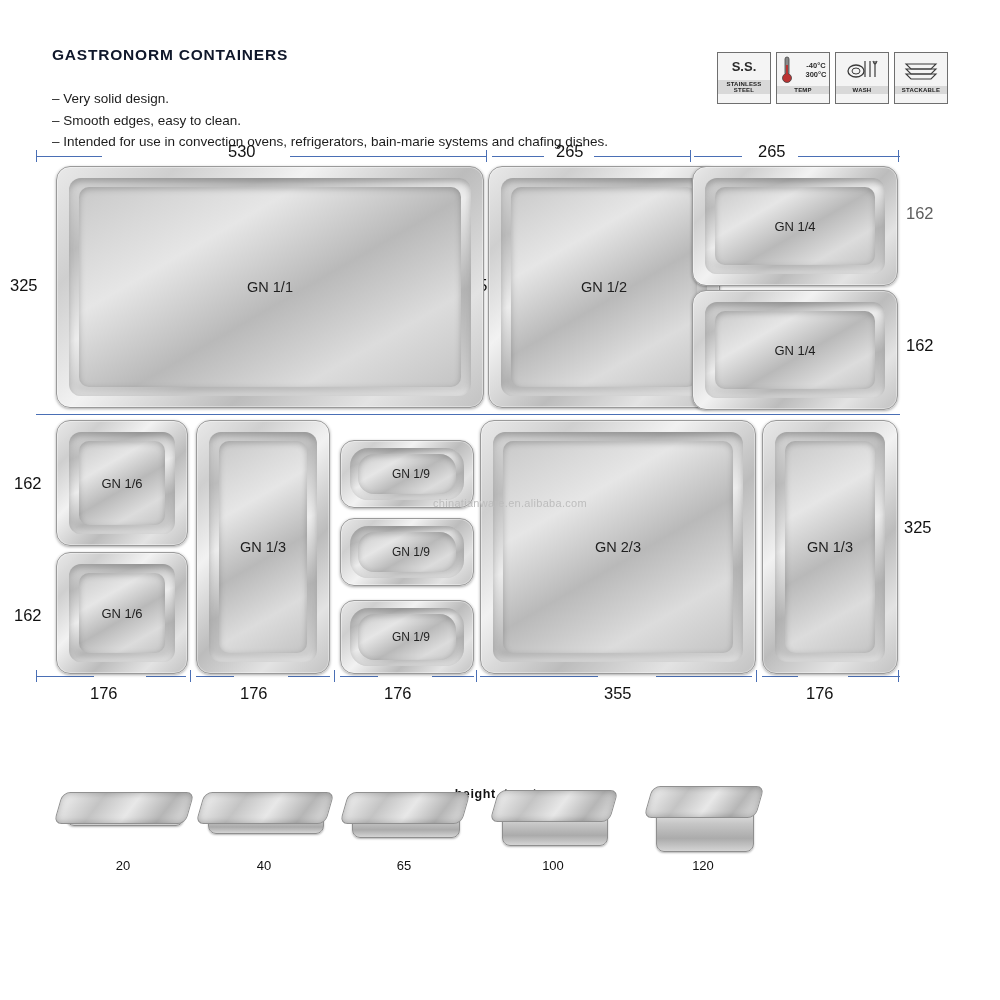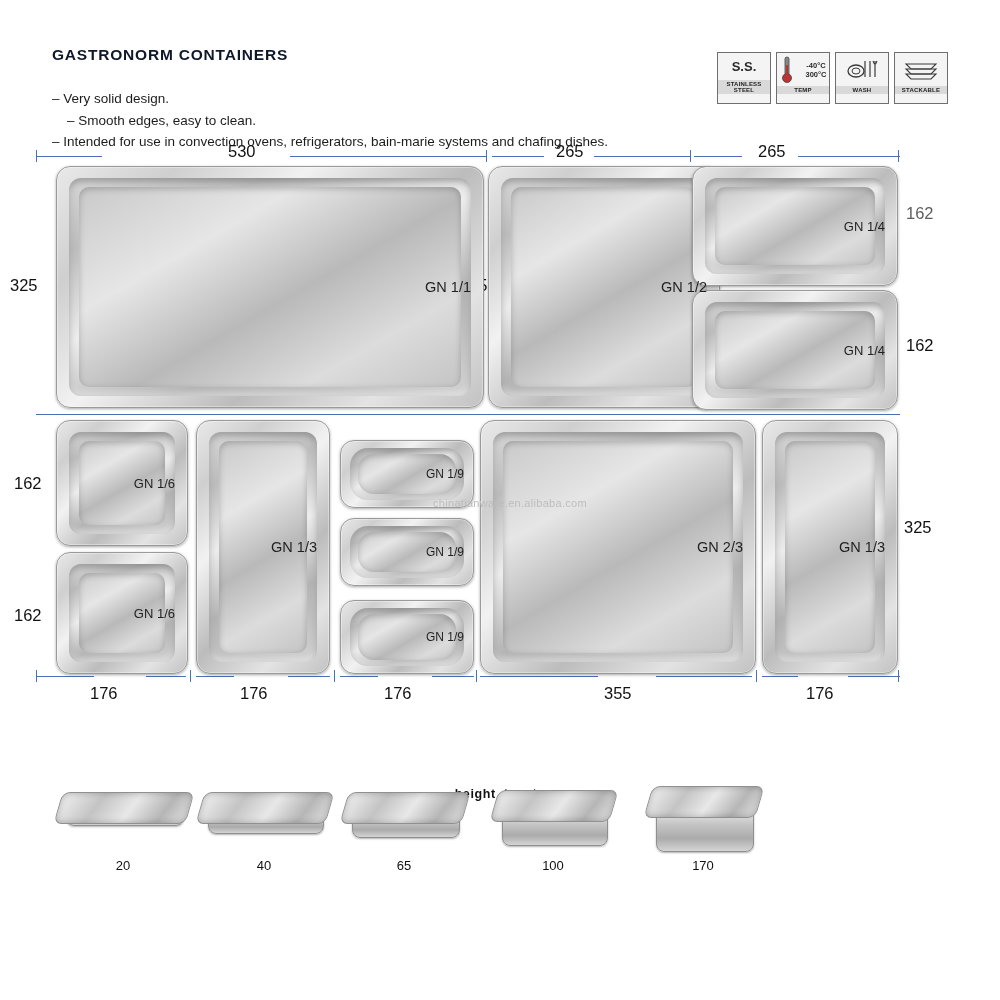--- a/index.html
+++ b/index.html
@@ -95,21 +95,21 @@
   }
   .pan .inner {
     position: absolute;
     left: 12px; right: 12px; top: 11px; bottom: 11px;
     border-radius: 12px;
     background:
       linear-gradient(160deg, #d6d6d6 0%, #bdbdbd 20%, #ededed 45%, #b4b4b4 70%, #d2d2d2 100%);
     box-shadow: inset 0 3px 7px rgba(0,0,0,0.30), inset 0 -3px 6px rgba(255,255,255,0.55);
     display: flex;
     align-items: center;
-    justify-content: flex-end;
+    justify-content: center;
   }
   .pan .inner2 {
     position: absolute;
     left: 10px; right: 10px; top: 9px; bottom: 9px;
     border-radius: 10px;
     background:
       linear-gradient(150deg, #c9c9c9 0%, #e6e6e6 30%, #b9b9b9 55%, #dcdcdc 78%, #c4c4c4 100%);
     box-shadow: inset 0 2px 6px rgba(0,0,0,0.22);
   }
   .pan-label {
@@ -196,21 +196,21 @@
   }
 </style>
 </head>
 <body>
 
 <div id="root">
 
   <div class="title">GASTRONORM CONTAINERS</div>
   <div class="bullets">
     <div style="position:absolute; left:2px; top:28px;">– Very solid design.</div>
-    <div style="position:absolute; left:17px; top:50px;">– Smooth edges, easy to clean.</div>
+    <div style="position:absolute; left:2px; top:50px;">– Smooth edges, easy to clean.</div>
     <div style="position:absolute; left:2px; top:71px;">– Intended for use in convection ovens, refrigerators, bain-marie systems and chafing dishes.</div>
   </div>
 
   <div class="badges">
     <div class="badge">
       <div class="bglyph">S.S.</div>
       <div class="blabel">STAINLESS STEEL</div>
     </div>
     <div class="badge">
       <div class="bglyph">
@@ -417,17 +417,17 @@
       <div class="top" style="left:0px; top:0px; width:118px; height:30px; transform: skewX(-16deg);"></div>
     </div>
     <div class="hlabel">100</div>
   </div>
 
   <div class="hitem" style="left:648px; top:786px; width:110px; height:94px;">
     <div class="tray">
       <div class="body" style="left:8px; top:22px; width:96px; height:42px;"></div>
       <div class="top" style="left:0px; top:0px; width:110px; height:30px; transform: skewX(-16deg);"></div>
     </div>
-    <div class="hlabel" style="top:72px;">170</div>
+    <div class="hlabel" style="top:72px;">120</div>
   </div>
 
 
 </div>
 
 </body></html>

